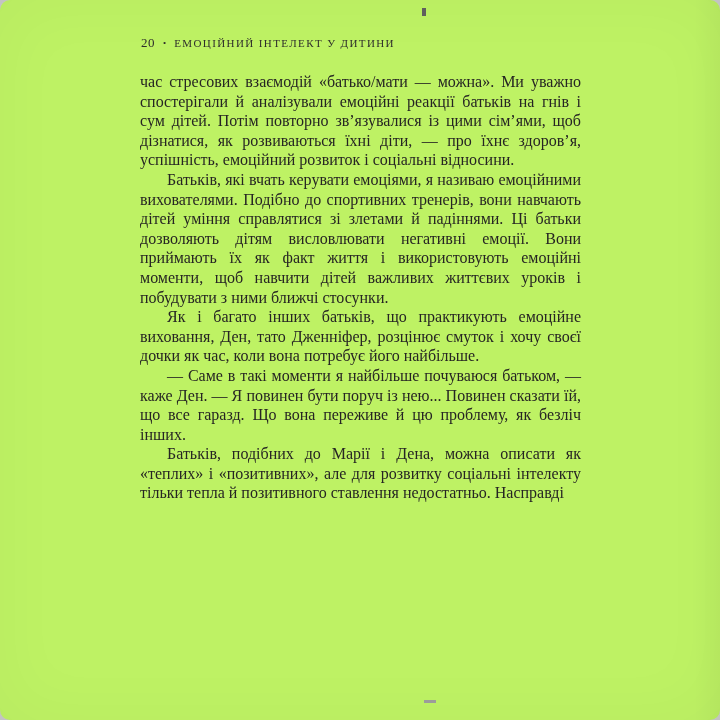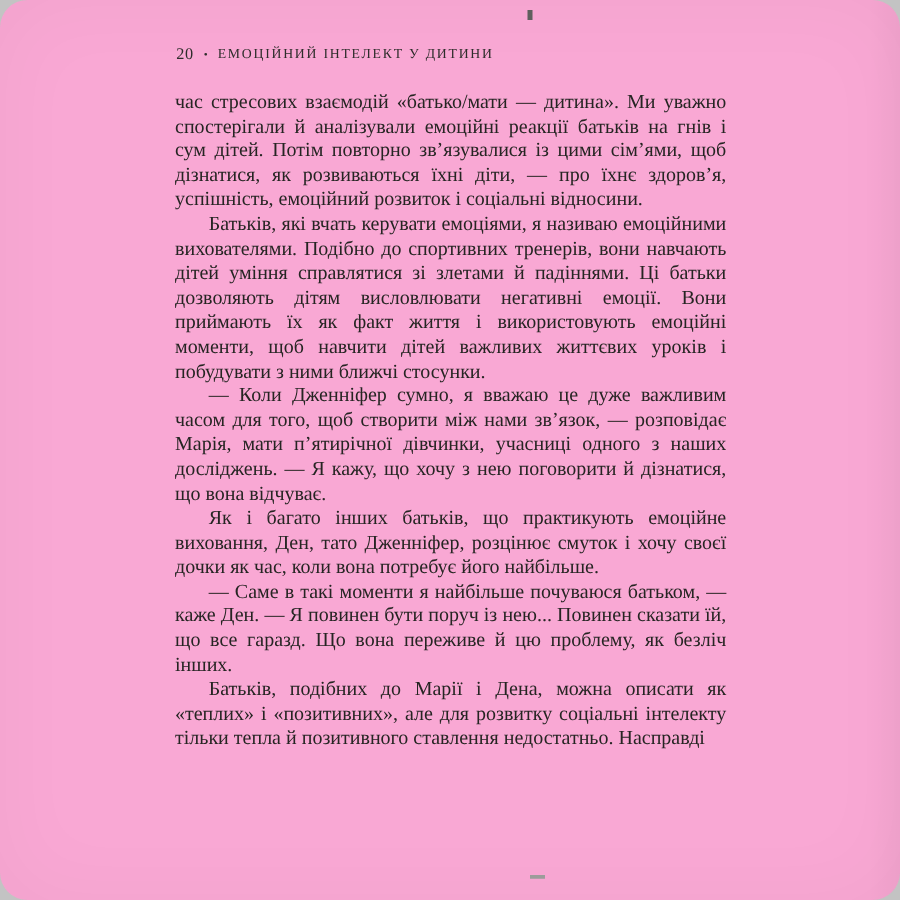--- a/index.html
+++ b/index.html
@@ -7,22 +7,22 @@
     padding: 0;
     width: 720px;
     height: 720px;
     background: #c3c3c3;
     font-family: "Liberation Serif", "DejaVu Serif", serif;
   }
   .page {
     position: relative;
     width: 720px;
     height: 720px;
-    background: #f9a8d4;
-    border-radius: 22px;
+    background: #bef264;
+    border-radius: 10px;
     overflow: hidden;
     box-sizing: border-box;
     box-shadow: inset 0 0 70px rgba(0,0,0,0.035);
   }
   .page::after {
     content: "";
     position: absolute;
     top: 0; right: 0; bottom: 0;
     width: 26px;
     background: linear-gradient(to right, rgba(0,0,0,0), rgba(0,0,0,0.03));
@@ -95,23 +95,22 @@
 
   <div class="scan-mark top"></div>
 
   <header class="running-head">
     <span class="pagenum">20</span>
     <span class="sep">•</span>
     <span class="title">ЕМОЦІЙНИЙ ІНТЕЛЕКТ У ДИТИНИ</span>
   </header>
 
   <main class="text-block">
-    <p class="para noindent">час стресових взаємодій «батько/мати — дитина». Ми уважно спостерігали й аналізували емоційні реакції батьків на гнів і сум дітей. Потім повторно зв’язувалися із цими сім’ями, щоб дізнатися, як розвиваються їхні діти, — про їхнє здоров’я, успішність, емоційний розвиток і соціальні відносини.</p>
+    <p class="para noindent">час стресових взаємодій «батько/мати — можна». Ми уважно спостерігали й аналізували емоційні реакції батьків на гнів і сум дітей. Потім повторно зв’язувалися із цими сім’ями, щоб дізнатися, як розвиваються їхні діти, — про їхнє здоров’я, успішність, емоційний розвиток і соціальні відносини.</p>
     <p class="para">Батьків, які вчать керувати емоціями, я називаю емоційними вихователями. Подібно до спортивних тренерів, вони навчають дітей уміння справлятися зі злетами й падіннями. Ці батьки дозволяють дітям висловлювати негативні емоції. Вони приймають їх як факт життя і використовують емоційні моменти, щоб навчити дітей важливих життєвих уроків і побудувати з ними ближчі стосунки.</p>
-    <p class="para">— Коли Дженніфер сумно, я вважаю це дуже важливим часом для того, щоб створити між нами зв’язок, — розповідає Марія, мати п’ятирічної дівчинки, учасниці одного з наших досліджень. — Я кажу, що хочу з нею поговорити й дізнатися, що вона відчуває.</p>
     <p class="para">Як і багато інших батьків, що практикують емоційне виховання, Ден, тато Дженніфер, розцінює смуток і хочу своєї дочки як час, коли вона потребує його найбільше.</p>
     <p class="para">— Саме в такі моменти я найбільше почуваюся батьком, — каже Ден. — Я повинен бути поруч із нею... Повинен сказати їй, що все гаразд. Що вона переживе й цю проблему, як безліч інших.</p>
     <p class="para">Батьків, подібних до Марії і Дена, можна описати як «теплих» і «позитивних», але для розвитку соціальні інтелекту тільки тепла й позитивного ставлення недостатньо. Насправді</p>
   </main>
 
   <div class="scan-mark bottom"></div>
 
 </div>
 
 </body></html>

